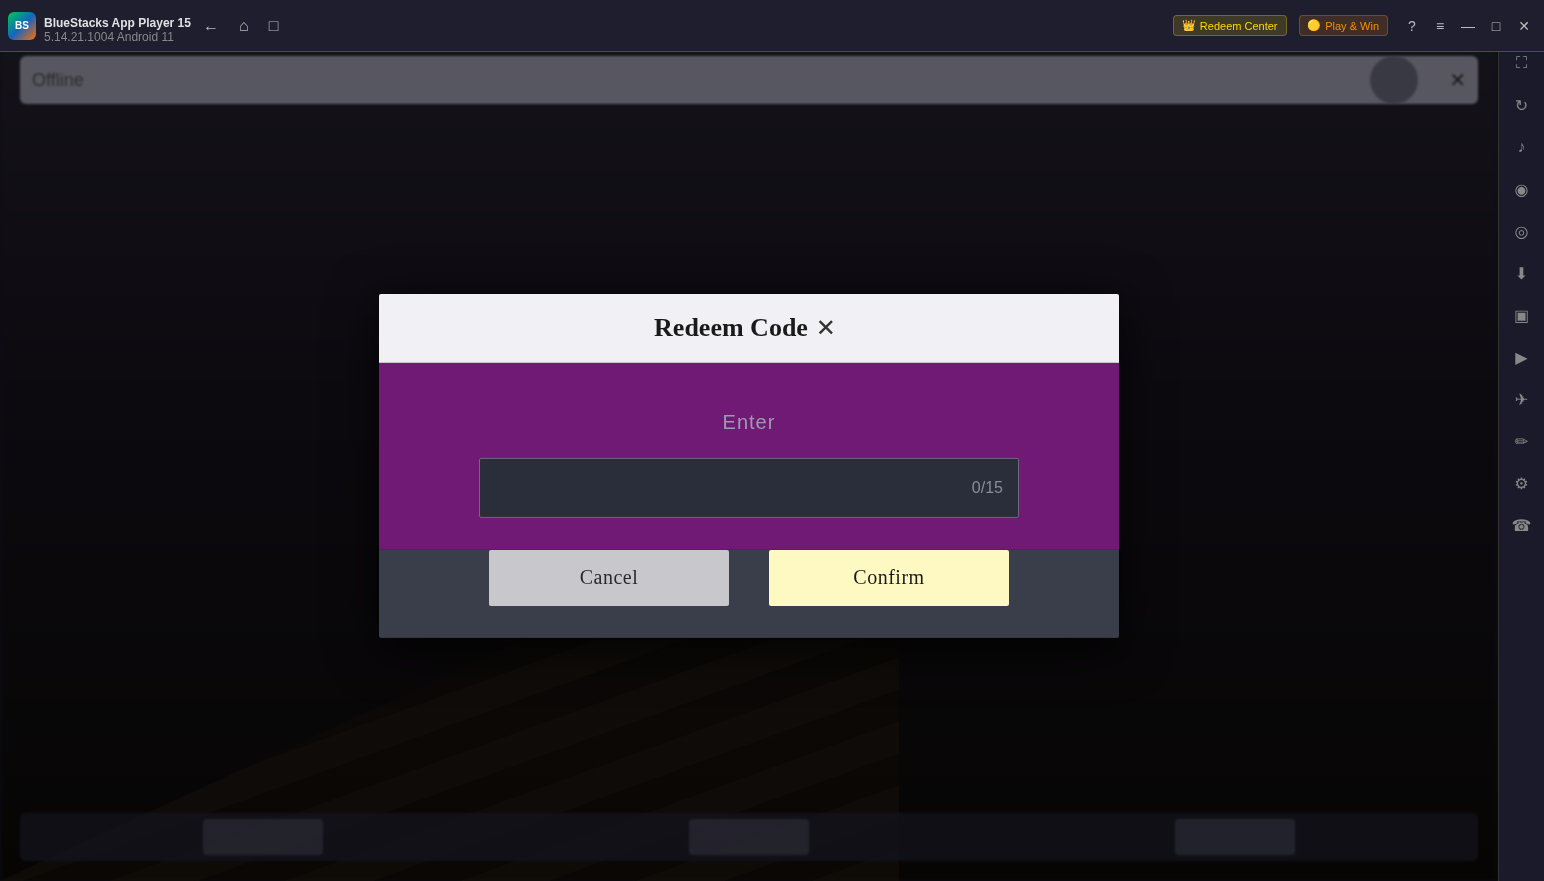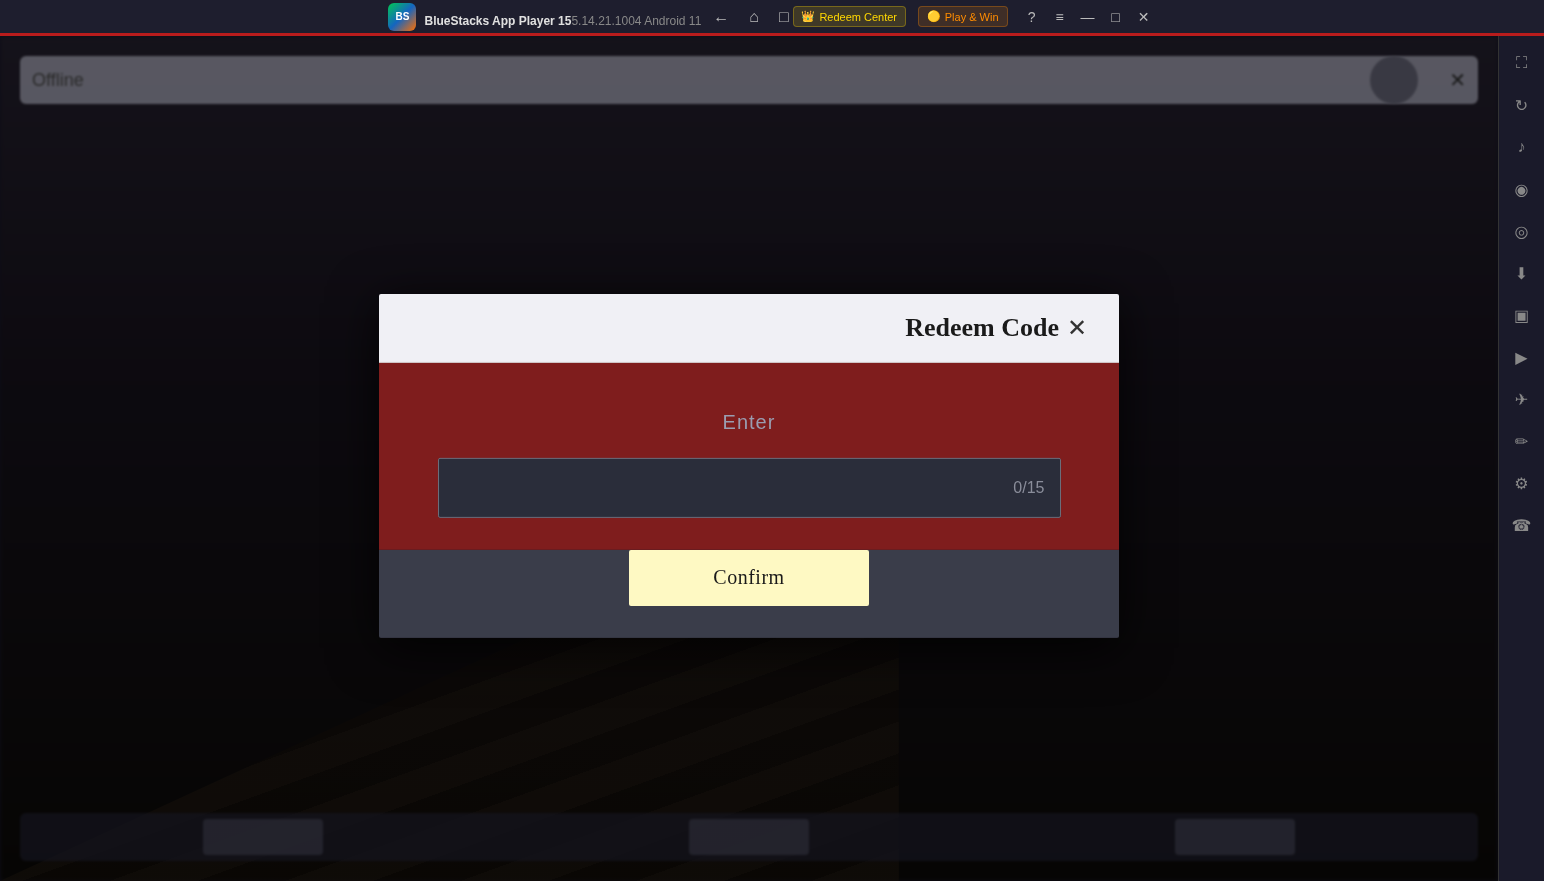--- a/index.html
+++ b/index.html
@@ -29,28 +29,28 @@
       );
       clip-path: polygon(0 100%, 100% 30%, 100% 100%);
     }
 
     
     .titlebar {
       position: absolute;
       top: 0;
       left: 0;
       right: 0;
-      height: 36px;
+      height: 52px;
       background: #1e1e2e;
       display: flex;
       align-items: center;
-      justify-content: center;
+      justify-content: space-between;
       padding: 0 8px;
       z-index: 100;
-      border-bottom: 3px solid #b91c1c;
+      border-bottom: 1px solid #b91c1c;
     }
 
     .titlebar-left {
       display: flex;
       align-items: center;
       gap: 8px;
     }
 
     .bs-logo {
       width: 28px;
@@ -271,21 +271,21 @@
       border-radius: 2px;
       overflow: hidden;
       box-shadow: 0 10px 50px rgba(0,0,0,0.8);
     }
 
     .modal-header {
       background: #f0f0f5;
       padding: 16px 24px;
       display: flex;
       align-items: center;
-      justify-content: flex-end;
+      justify-content: center;
       border-bottom: 1px solid #ddd;
     }
 
     .modal-title {
       font-size: 26px;
       font-weight: 700;
       color: #1a1a1a;
       font-family: Georgia, serif;
     }
 
@@ -297,37 +297,37 @@
       font-size: 24px;
       color: #333;
       cursor: pointer;
       display: flex;
       align-items: center;
       justify-content: center;
       font-weight: 300;
     }
 
     .modal-body {
-      background: #7f1d1d;
+      background: #701a75;
       padding: 48px 24px 32px;
       display: flex;
       flex-direction: column;
       align-items: center;
       gap: 24px;
     }
 
     .enter-label {
       color: #9a9db0;
       font-size: 20px;
       font-weight: 400;
       letter-spacing: 1px;
     }
 
     .code-input-wrapper {
-      width: 623px;
+      width: 540px;
       position: relative;
     }
 
     .code-input {
       width: 100%;
       height: 60px;
       background: #2a2d3a;
       border: 1px solid #6a6d7a;
       border-radius: 2px;
       color: #ccc;
@@ -380,21 +380,21 @@
       background: #fef9c3;
       color: #1a1a1a;
     }
   </style>
 </head>
 <body>
 
 <div class="titlebar">
   <div class="titlebar-left">
     <div class="bs-logo">BS</div>
-    <div style="display:flex; flex-direction:row;margin-top:8px;">
+    <div style="display:flex; flex-direction:column;margin-top:8px;">
       <span class="titlebar-app-name">BlueStacks App Player 15</span>
       <span class="titlebar-version">5.14.21.1004  Android 11</span>
     </div>
     <div class="titlebar-nav">
       <button class="titlebar-nav-btn">←</button>
       <button class="titlebar-nav-btn">⌂</button>
       <button class="titlebar-nav-btn">□</button>
     </div>
   </div>
   <div class="titlebar-right">
@@ -460,16 +460,17 @@
 
     <div class="modal-body">
       <span class="enter-label">Enter</span>
       <div class="code-input-wrapper">
         <input class="code-input" type="text" maxlength="15" placeholder="" style="">
         <span class="char-count">0/15</span>
       </div>
     </div>
 
     <div class="modal-footer">
+      <button class="modal-btn cancel-btn">Cancel</button>
       <button class="modal-btn confirm-btn">Confirm</button>
     </div>
   </div>
 </div>
 
 </body></html>

